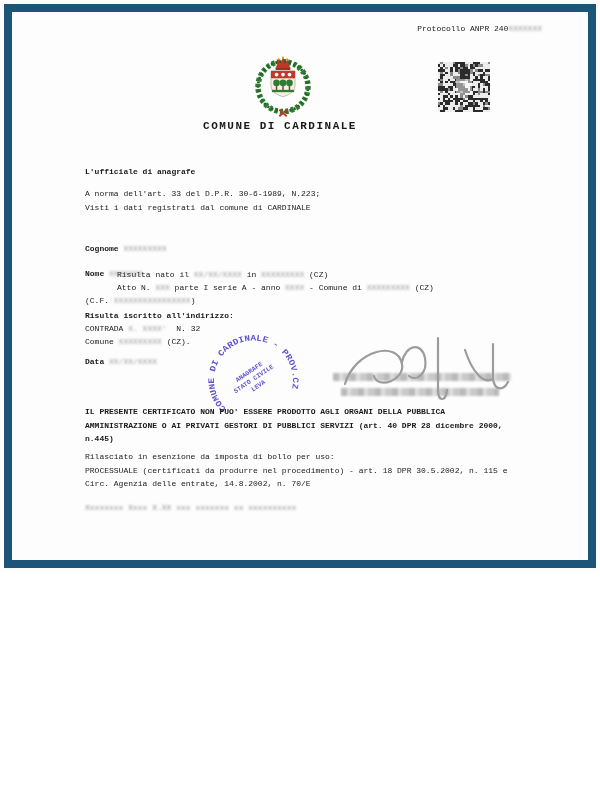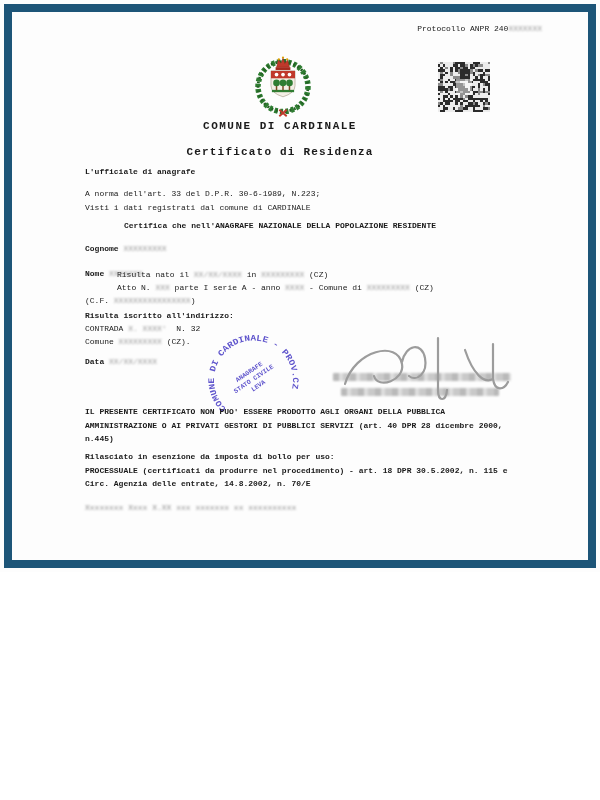--- a/index.html
+++ b/index.html
@@ -498,26 +498,24 @@
       <i style="background:#2b2b2b"></i>
       <i style="background:#2b2b2b"></i>
       <i style="background:#2b2b2b"></i>
       <i style="background:#2b2b2b"></i>
       <i style="background:#ececec"></i>
       <i style="background:#ececec"></i>
       <i style="background:#ececec"></i>
     </div>
 
   <div class="title1">COMUNE DI CARDINALE</div>
-  <div class="title2">Certificato di Residenza</div>
 
   <div class="ln b" style="top:166px">L'ufficiale di anagrafe</div>
   <div class="ln pre" style="top:187px;white-space:pre-line">A norma dell'art. 33 del D.P.R. 30-6-1989, N.223;
 Visti i dati registrati dal comune di CARDINALE</div>
-  <div class="ln b ctr" style="top:220px">Certifica che nell'ANAGRAFE NAZIONALE DELLA POPOLAZIONE RESIDENTE</div>
 
   <div class="ln" style="top:243px" sdfa=""><span class="b">Cognome </span><span class="rd">XXXXXXXXX</span></div>
 
   <div class="ln" style="top:268px" sdfa=""><span class="b">Nome </span><span class="rd">XXXXXXX</span></div>
 
   <div class="ln" style="top:269px;left:117px" sdfa=""><span>Risulta nato il </span><span class="rd">XX/XX/XXXX</span><span> in </span><span class="rd">XXXXXXXXX</span><span> (CZ)</span></div>
 
   <div class="ln" style="top:282px;left:117px" sdfa=""><span>Atto N. </span><span class="rd">XXX</span><span> parte I serie A - anno </span><span class="rd">XXXX</span><span> - Comune di </span><span class="rd">XXXXXXXXX</span><span> (CZ)</span></div>
 
   <div class="ln" style="top:295px" sdfa=""><span>(C.F. </span><span class="rd">XXXXXXXXXXXXXXXX</span><span>)</span></div>
@@ -548,18 +546,18 @@
 
   <div class="band" style="left:333px;top:373px;width:178px"></div>
   <div class="band" style="left:341px;top:388px;width:158px"></div>
   <svg class="sig" viewBox="0 0 185 85">
     <path d="M15,52 C25,18 68,8 72,32 C75,48 48,58 44,44 M72,30 C76,12 92,10 95,26 C98,42 86,50 79,44 M108,6 L108,58 C108,70 116,70 117,58 M135,18 C143,42 154,52 163,47 L163,12 M163,47 C165,60 174,58 178,50" fill="none" stroke="#9c9c9c" stroke-width="2.2" stroke-linecap="round"></path>
   </svg>
 
   <div class="ln pre b" style="top:405px;white-space:pre-line">IL PRESENTE CERTIFICATO NON PUO' ESSERE PRODOTTO AGLI ORGANI DELLA PUBBLICA
 AMMINISTRAZIONE O AI PRIVATI GESTORI DI PUBBLICI SERVIZI (art. 40 DPR 28 dicembre 2000,
 n.445)</div>
-  <div class="ln pre" style="top:450px;white-space:pre-line;font-weight:700">Rilasciato in esenzione da imposta di bollo per uso:
+  <div class="ln pre" style="top:450px;white-space:pre-line;font-weight:400">Rilasciato in esenzione da imposta di bollo per uso:
 PROCESSUALE (certificati da produrre nel procedimento) - art. 18 DPR 30.5.2002, n. 115 e
 Circ. Agenzia delle entrate, 14.8.2002, n. 70/E</div>
   <div class="ln rd2" style="top:502px">Xxxxxxxx Xxxx X.XX xxx xxxxxxx xx xxxxxxxxxx</div>
 
 </div>
 
 </body></html>

